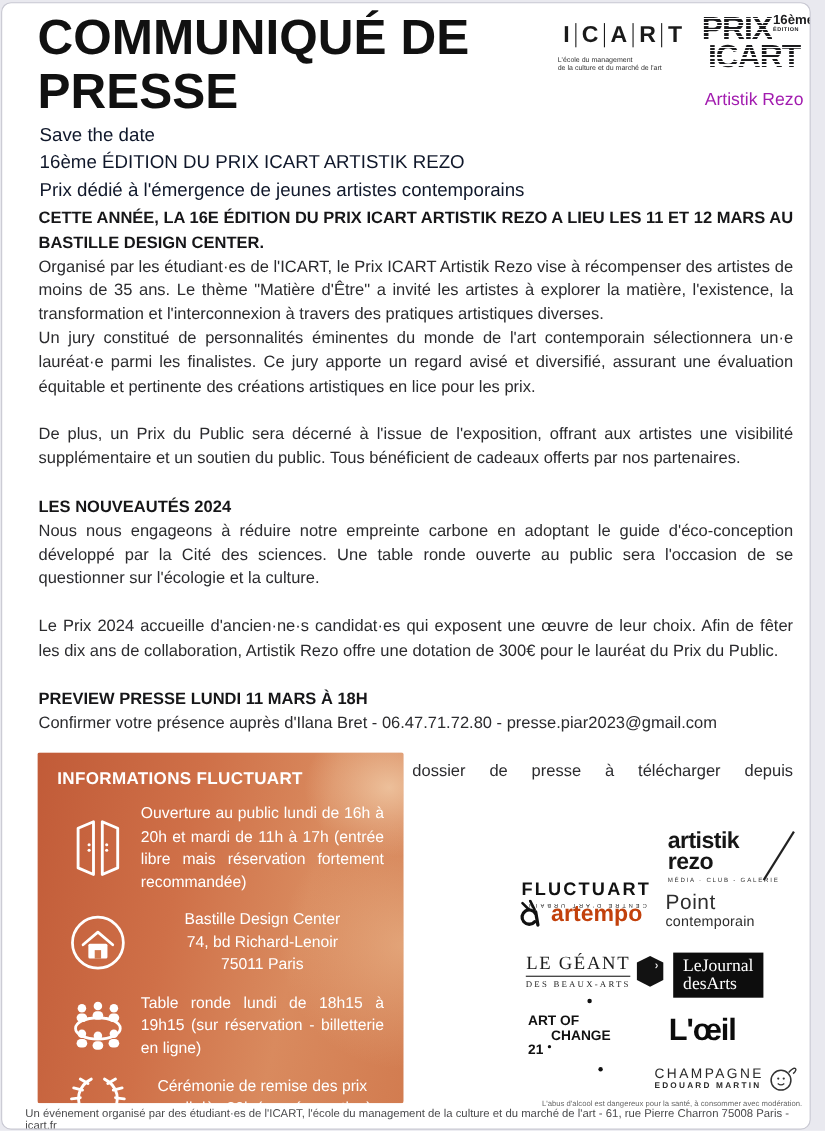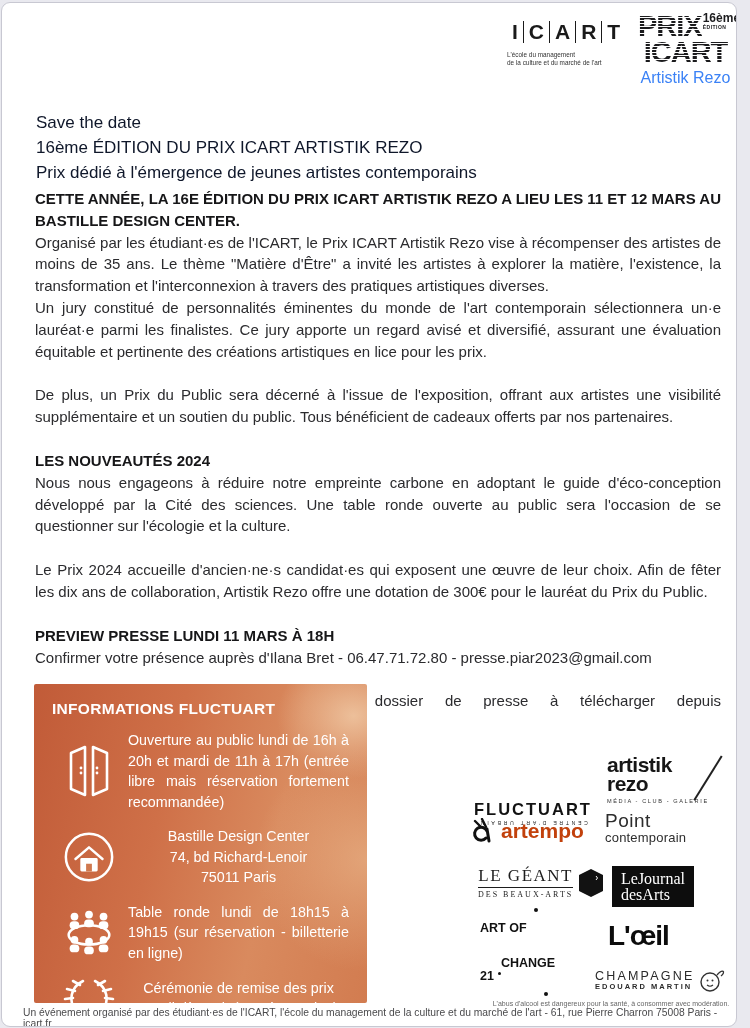--- a/index.html
+++ b/index.html
@@ -19,21 +19,21 @@
   .striped{font-weight:900;letter-spacing:-1px;color:#1b1b1d;}
   @supports ((-webkit-background-clip: text)){
     .striped{background-image:repeating-linear-gradient(0deg,#1b1b1d 0 2.2px,#ffffff 2.2px 3.2px);
              -webkit-background-clip:text;background-clip:text;color:transparent;}
   }
   .prix-row{display:flex;align-items:flex-start;}
   .prix-word,.icart-word{font-size:29px;line-height:26px;}
   .edition{margin-left:1px;display:flex;flex-direction:column;align-items:flex-start;}
   .edition-num{font-size:12px;font-weight:900;color:#1b1b1d;line-height:11px;}
   .edition-word{font-size:5px;font-weight:700;letter-spacing:.5px;color:#1b1b1d;}
-  .prix-sub{font-size:16px;font-weight:500;color:#3b82f6;margin-top:4px;letter-spacing:0;}
+  .prix-sub{font-size:16px;font-weight:500;color:#a21caf;margin-top:17px;letter-spacing:0;}
 
   
   .intro{position:absolute;left:34px;top:107px;font-size:17px;line-height:25px;color:#0f172a;}
 
   
   .bodycol{position:absolute;left:33px;top:185px;width:686px;font-size:15px;line-height:21.8px;color:#2b2b2e;}
   .para{text-align:justify;}
   .lead-bold,.subhead{font-weight:700;color:#161618;}
   .gap{height:22px;}
   .link{text-decoration:underline;cursor:pointer;}
@@ -69,38 +69,39 @@
   .geant{left:26px;top:118px;display:flex;align-items:center;}
   .geant-text{font-family:"Liberation Serif",serif;text-align:center;}
   .geant-l1{font-size:17px;letter-spacing:1.5px;color:#1d1d1d;border-bottom:1.5px solid #1d1d1d;padding-bottom:1px;}
   .geant-l2{font-size:8px;letter-spacing:2px;color:#1d1d1d;margin-top:2px;}
   .journal{left:160px;top:118px;background:#0d0d0d;color:#fff;padding:5px 9px;font-family:"Liberation Serif",serif;
            font-size:16px;line-height:15.5px;letter-spacing:0;}
   .aoc{left:28px;top:160px;font-weight:700;font-size:12.5px;line-height:13px;color:#111;}
   .aoc .dot{width:4px;height:4px;background:#111;border-radius:50%;}
   .dot-top{margin:0 0 10px 54px;}
   .dot-bot{margin:9px 0 0 64px;}
-  .aoc-l2{margin-left:21px;margin-top:22px;}
+  .aoc-l2{margin-left:21px;}
   .aoc-l3{display:flex;align-items:center;gap:4px;}
   .aoc-sq{width:3.5px;height:3.5px;background:#111;border-radius:50%;margin-top:-6px;}
   .loeil{left:156px;top:172px;font-weight:900;font-size:28px;letter-spacing:-1px;color:#0c0c0c;}
   .champagne{left:143px;top:218px;display:flex;align-items:center;}
   .champ-l1{font-size:12.5px;letter-spacing:2.2px;color:#2a2a2a;line-height:12px;}
   .champ-l2{font-size:7.5px;font-weight:700;letter-spacing:2px;color:#2a2a2a;}
   .disclaimer{position:absolute;left:28px;top:252px;width:262px;font-size:7px;color:#666;text-align:center;}
 
   .footer{position:absolute;left:21px;top:1004px;width:702px;font-size:10.3px;color:#4a4a4c;}
 
   svg .st{stroke:#fff;fill:none;stroke-width:2.6;stroke-linecap:round;stroke-linejoin:round;}
 </style>
 </head>
 <body>
 
 <div class="page">
 
+  <div class="title">COMMUNIQUÉ DE PRESSE</div>
 
   <div class="icart-logo">
     <div class="icart-letters">
       <span class="icart-letter">I</span>
       <span class="icart-letter">C</span>
       <span class="icart-letter">A</span>
       <span class="icart-letter">R</span>
       <span class="icart-letter">T</span>
     </div>
     <div class="icart-tagline">L'école du management

